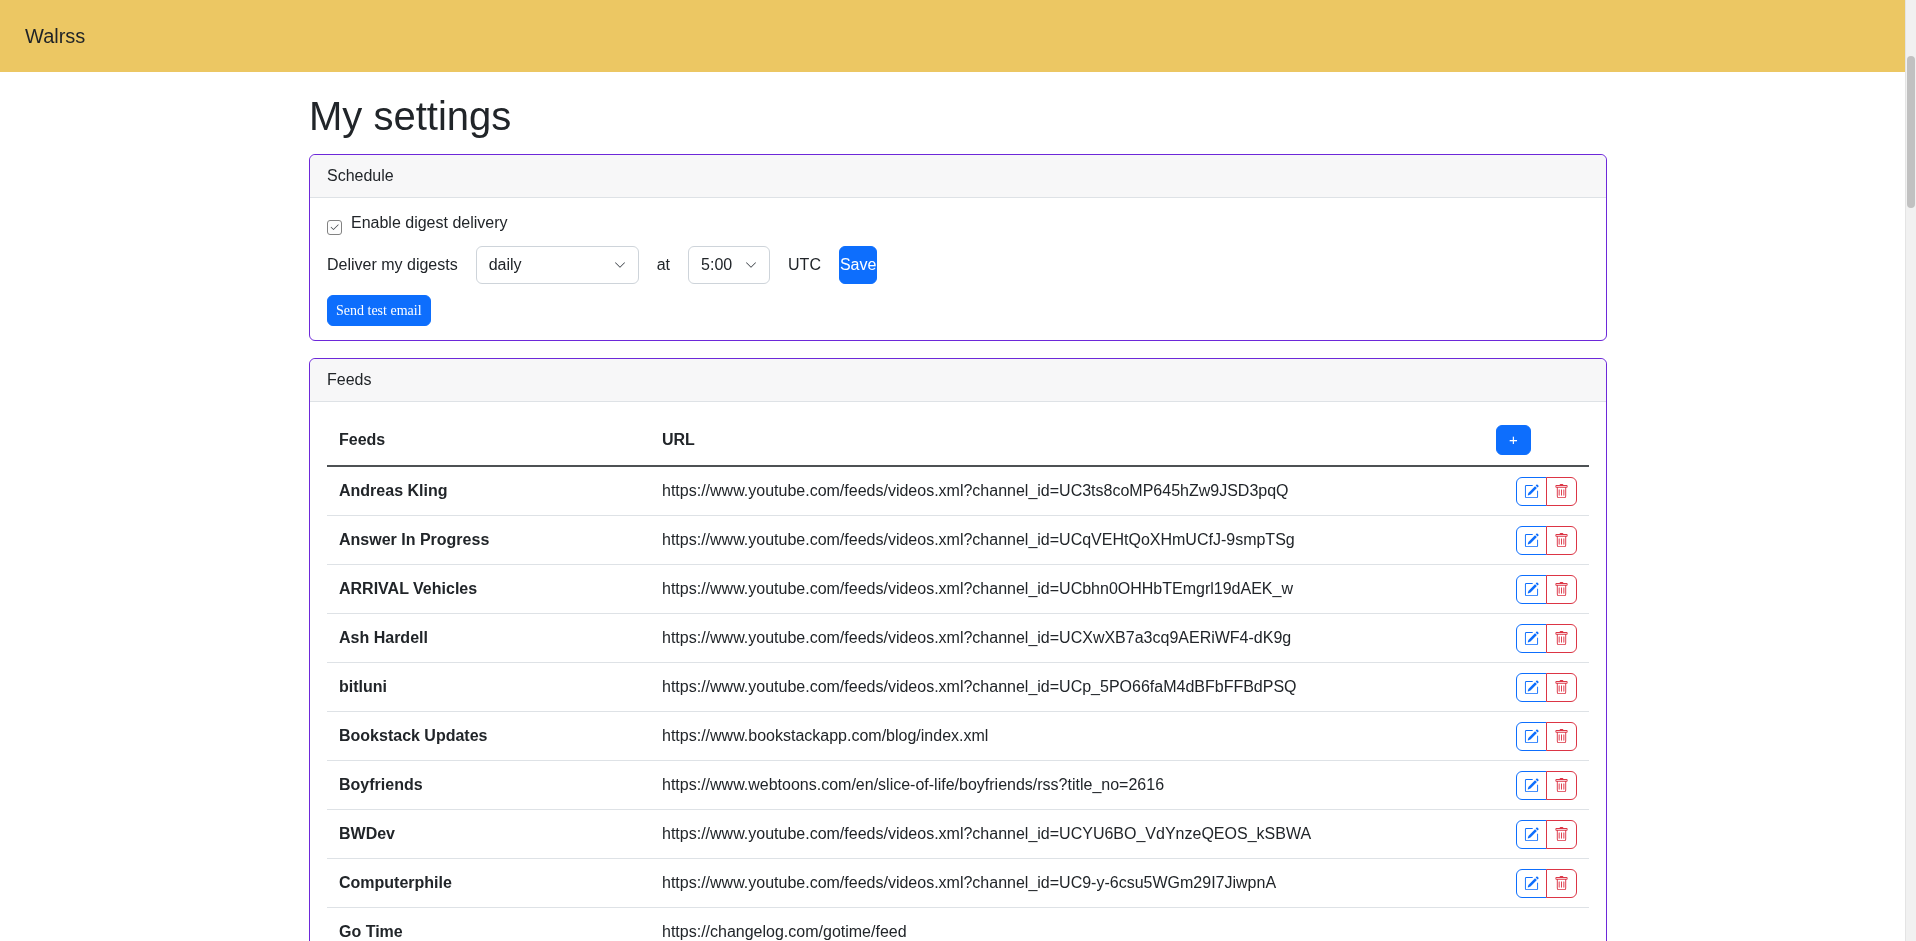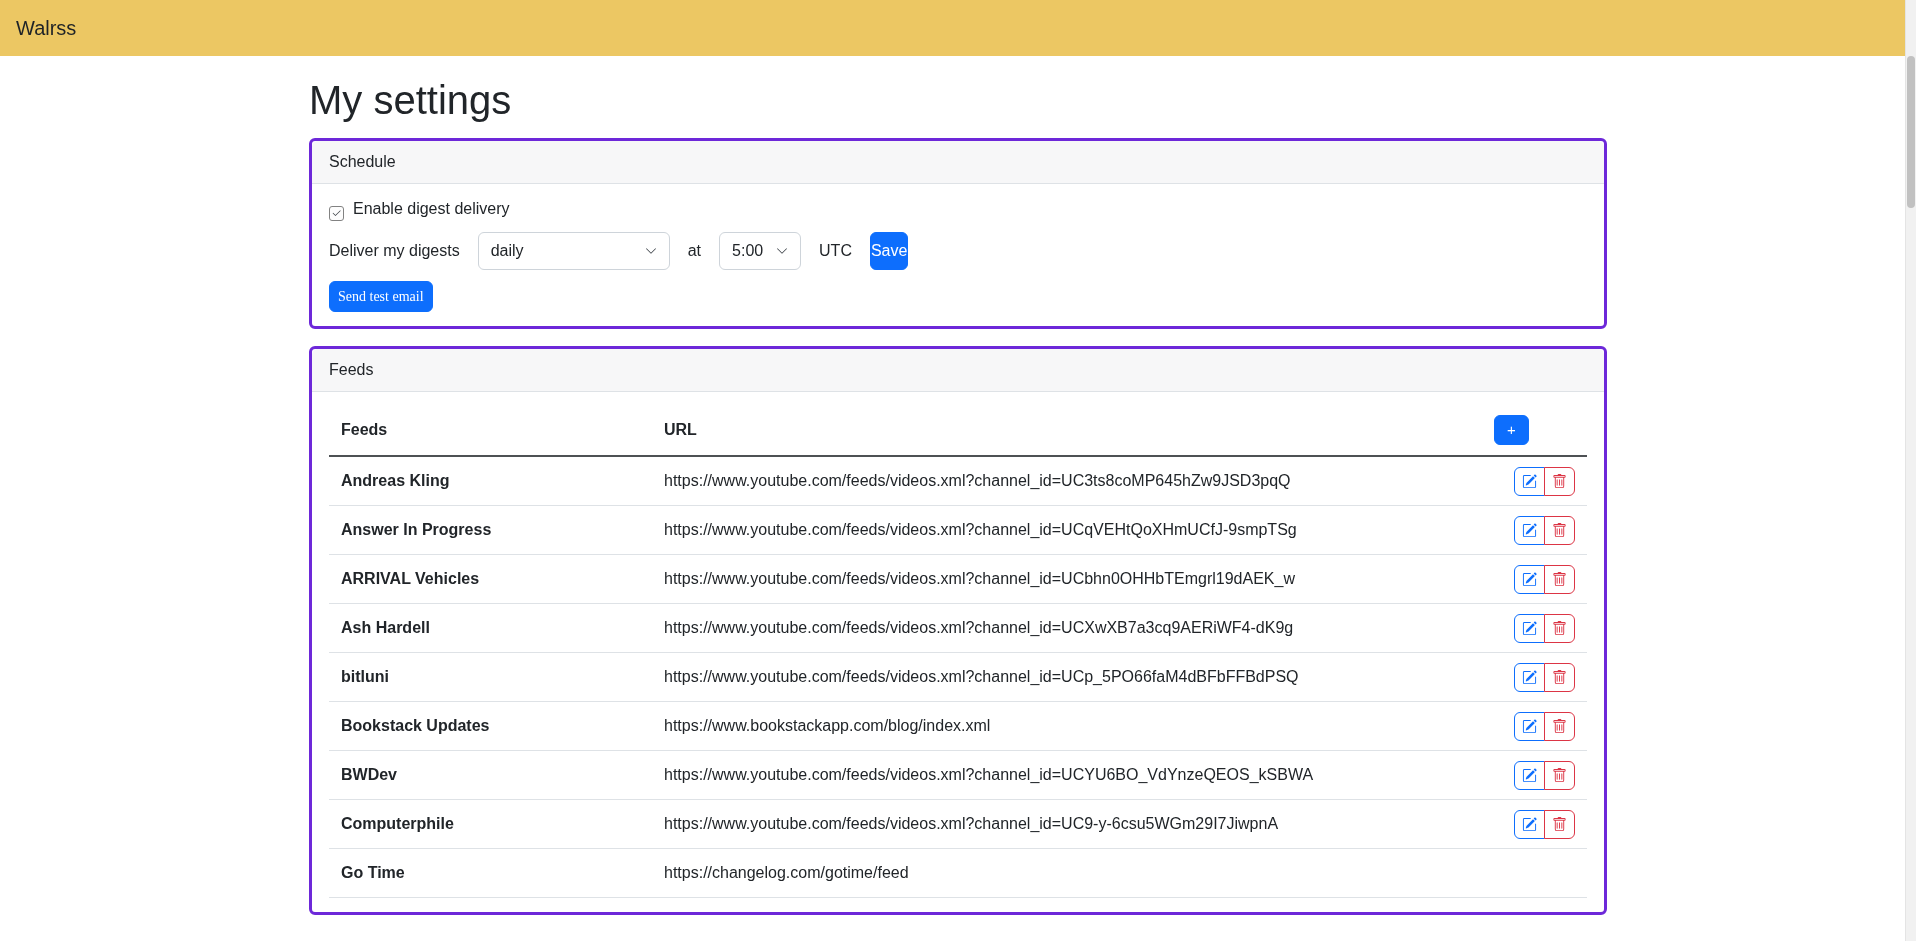--- a/index.html
+++ b/index.html
@@ -6,33 +6,33 @@
   html, body { margin: 0; padding: 0; }
   body {
     width: 1916px; height: 941px; overflow: hidden; position: relative;
     background: #ffffff; color: #212529;
     font-family: "Liberation Sans", "DejaVu Sans", sans-serif;
     font-size: 16px; line-height: 1.5;
   }
 
   
   .navbar {
-    height: 56px; width: 100%;
+    height: 72px; width: 100%;
     background: var(--navbar, #ecc763);
-    display: flex; align-items: center; padding: 0 16px;
+    display: flex; align-items: center; padding: 0 25px;
   }
   .brand { font-size: 20px; color: #1f2327; text-decoration: none; }
 
   
   .container { width: 1298px; margin: 0 auto; padding-top: 20px; }
   h1 { margin: 0 0 14px 0; font-size: 40px; font-weight: 500; line-height: 1.2; color: #212529; }
 
   
   .card {
-    border: 3px solid #6d28d9; border-radius: 6px; background: #fff;
+    border: 1px solid #6d28d9; border-radius: 6px; background: #fff;
     margin-bottom: 17px;
   }
   .card-header {
     padding: 9px 17px; background: #f7f7f8;
     border-bottom: 1px solid #dee2e6; border-radius: 6px 6px 0 0;
     font-size: 16px; color: #212529;
   }
   .card-body { padding: 13px 17px 14px 17px; }
 
   
@@ -43,21 +43,21 @@
     flex: 0 0 auto;
   }
   .checkbox svg { display: block; }
 
   .form-row { display: flex; align-items: center; gap: 18px; margin-top: 11px; }
   .form-select {
     height: 38px; border: 1px solid #ced4da; border-radius: 6px; background: #fff;
     display: inline-flex; align-items: center; justify-content: space-between;
     padding: 0 12px; font-size: 16px; color: #212529; cursor: default;
   }
-  .select-frequency { width: 192px; gap: 8px; }
+  .select-frequency { width: 163px; gap: 8px; }
   .select-time { width: 82px; }
   .form-select .chev { margin-left: 10px; flex: 0 0 auto; }
 
   .btn {
     display: inline-flex; align-items: center; justify-content: center;
     border-radius: 6px; font-size: 16px; line-height: 24px; padding: 6px 0;
     border: 1px solid transparent; font-family: inherit; background: none; cursor: pointer;
   }
   .btn-primary {
     background: var(--primary, #0d6efd); border-color: var(--primary, #0d6efd); color: #fff;
@@ -288,20 +288,40 @@
         <button class="btn btn-icon btn-outline-danger">
           <svg width="15" height="15" viewBox="0 0 16 16" fill="currentColor" xmlns="http://www.w3.org/2000/svg">
             <path d="M5.5 5.5A.5.5 0 0 1 6 6v6a.5.5 0 0 1-1 0V6a.5.5 0 0 1 .5-.5zm2.5 0a.5.5 0 0 1 .5.5v6a.5.5 0 0 1-1 0V6a.5.5 0 0 1 .5-.5zm3 .5a.5.5 0 0 0-1 0v6a.5.5 0 0 0 1 0V6z"></path>
             <path d="M14.5 3a1 1 0 0 1-1 1H13v9a2 2 0 0 1-2 2H5a2 2 0 0 1-2-2V4h-.5a1 1 0 0 1-1-1V2a1 1 0 0 1 1-1H6a1 1 0 0 1 1-1h2a1 1 0 0 1 1 1h3.5a1 1 0 0 1 1 1v1zM4.118 4 4 4.059V13a1 1 0 0 0 1 1h6a1 1 0 0 0 1-1V4.059L11.882 4H4.118zM2.5 3h11V2h-11v1z"></path>
           </svg>
         </button>
       </div>
     </td>
   </tr>
 
+  <tr class="feed-row">
+    <td class="name-cell">Boyfriends</td>
+    <td class="url-cell">https://www.webtoons.com/en/slice-of-life/boyfriends/rss?title_no=2616</td>
+    <td class="actions-cell">
+      <div class="btn-group">
+        <button class="btn btn-icon btn-outline-primary">
+          <svg width="15" height="15" viewBox="0 0 16 16" fill="currentColor" xmlns="http://www.w3.org/2000/svg">
+            <path d="M15.502 1.94a.5.5 0 0 1 0 .706L14.459 3.69l-2-2L13.502.646a.5.5 0 0 1 .707 0l1.293 1.293zm-1.75 2.456-2-2L4.939 9.21a.5.5 0 0 0-.121.196l-.805 2.414a.25.25 0 0 0 .316.316l2.414-.805a.5.5 0 0 0 .196-.12l6.813-6.814z"></path>
+            <path d="M1 13.5A1.5 1.5 0 0 0 2.5 15h11a1.5 1.5 0 0 0 1.5-1.5v-6a.5.5 0 0 0-1 0v6a.5.5 0 0 1-.5.5h-11a.5.5 0 0 1-.5-.5v-11a.5.5 0 0 1 .5-.5H9a.5.5 0 0 0 0-1H2.5A1.5 1.5 0 0 0 1 2.5v11z"></path>
+          </svg>
+        </button>
+        <button class="btn btn-icon btn-outline-danger">
+          <svg width="15" height="15" viewBox="0 0 16 16" fill="currentColor" xmlns="http://www.w3.org/2000/svg">
+            <path d="M5.5 5.5A.5.5 0 0 1 6 6v6a.5.5 0 0 1-1 0V6a.5.5 0 0 1 .5-.5zm2.5 0a.5.5 0 0 1 .5.5v6a.5.5 0 0 1-1 0V6a.5.5 0 0 1 .5-.5zm3 .5a.5.5 0 0 0-1 0v6a.5.5 0 0 0 1 0V6z"></path>
+            <path d="M14.5 3a1 1 0 0 1-1 1H13v9a2 2 0 0 1-2 2H5a2 2 0 0 1-2-2V4h-.5a1 1 0 0 1-1-1V2a1 1 0 0 1 1-1H6a1 1 0 0 1 1-1h2a1 1 0 0 1 1 1h3.5a1 1 0 0 1 1 1v1zM4.118 4 4 4.059V13a1 1 0 0 0 1 1h6a1 1 0 0 0 1-1V4.059L11.882 4H4.118zM2.5 3h11V2h-11v1z"></path>
+          </svg>
+        </button>
+      </div>
+    </td>
+  </tr>
 
   <tr class="feed-row">
     <td class="name-cell">BWDev</td>
     <td class="url-cell">https://www.youtube.com/feeds/videos.xml?channel_id=UCYU6BO_VdYnzeQEOS_kSBWA</td>
     <td class="actions-cell">
       <div class="btn-group">
         <button class="btn btn-icon btn-outline-primary">
           <svg width="15" height="15" viewBox="0 0 16 16" fill="currentColor" xmlns="http://www.w3.org/2000/svg">
             <path d="M15.502 1.94a.5.5 0 0 1 0 .706L14.459 3.69l-2-2L13.502.646a.5.5 0 0 1 .707 0l1.293 1.293zm-1.75 2.456-2-2L4.939 9.21a.5.5 0 0 0-.121.196l-.805 2.414a.25.25 0 0 0 .316.316l2.414-.805a.5.5 0 0 0 .196-.12l6.813-6.814z"></path>
             <path d="M1 13.5A1.5 1.5 0 0 0 2.5 15h11a1.5 1.5 0 0 0 1.5-1.5v-6a.5.5 0 0 0-1 0v6a.5.5 0 0 1-.5.5h-11a.5.5 0 0 1-.5-.5v-11a.5.5 0 0 1 .5-.5H9a.5.5 0 0 0 0-1H2.5A1.5 1.5 0 0 0 1 2.5v11z"></path>

